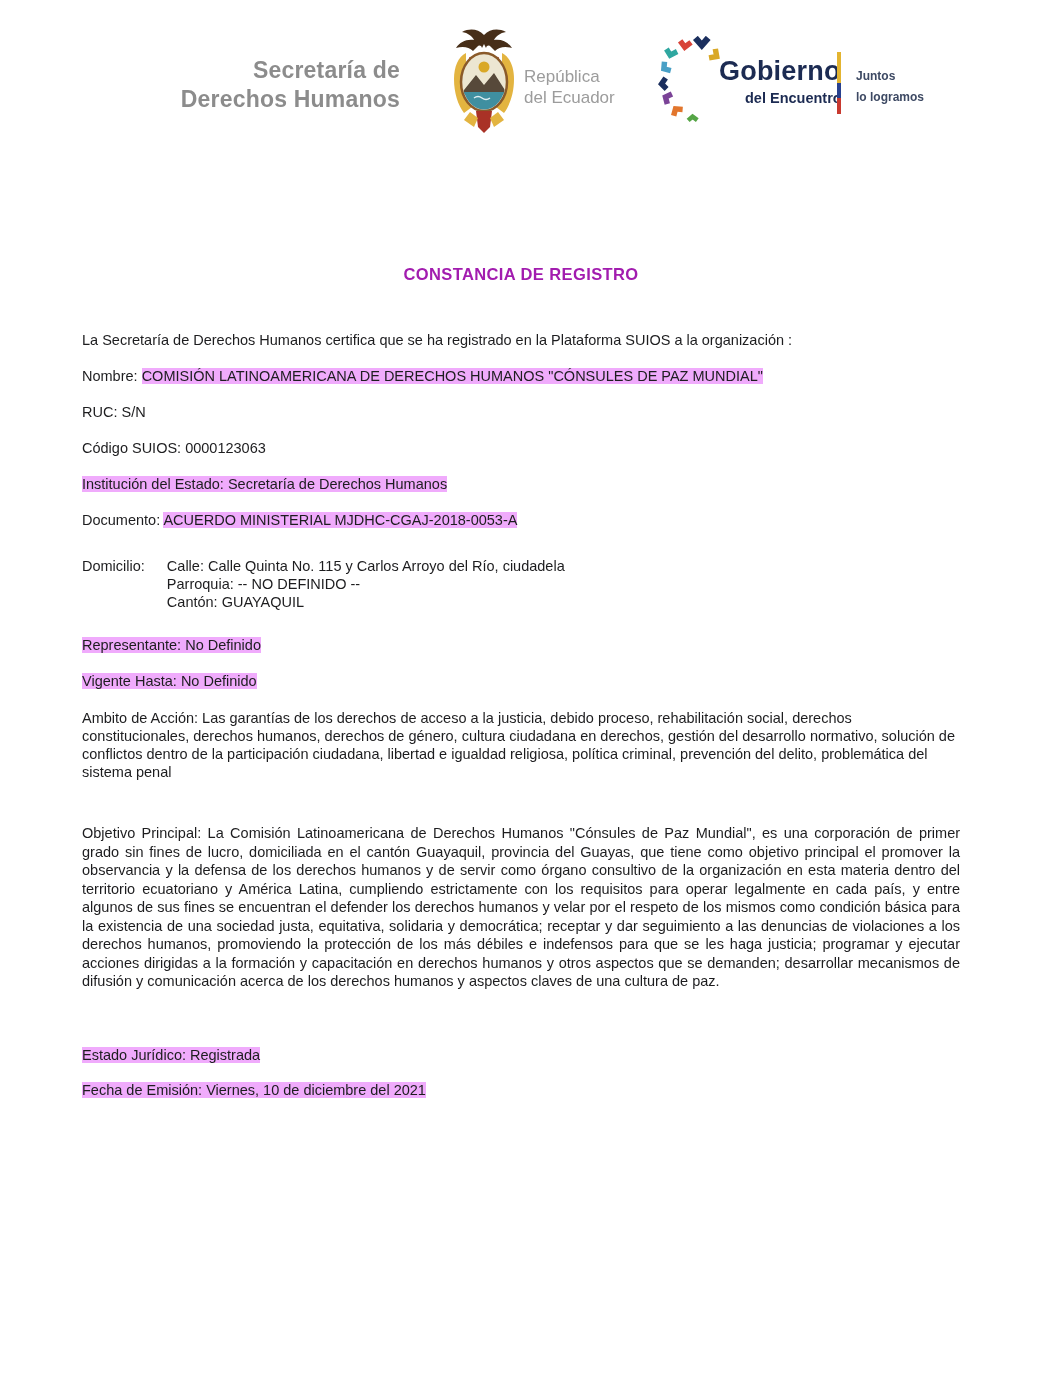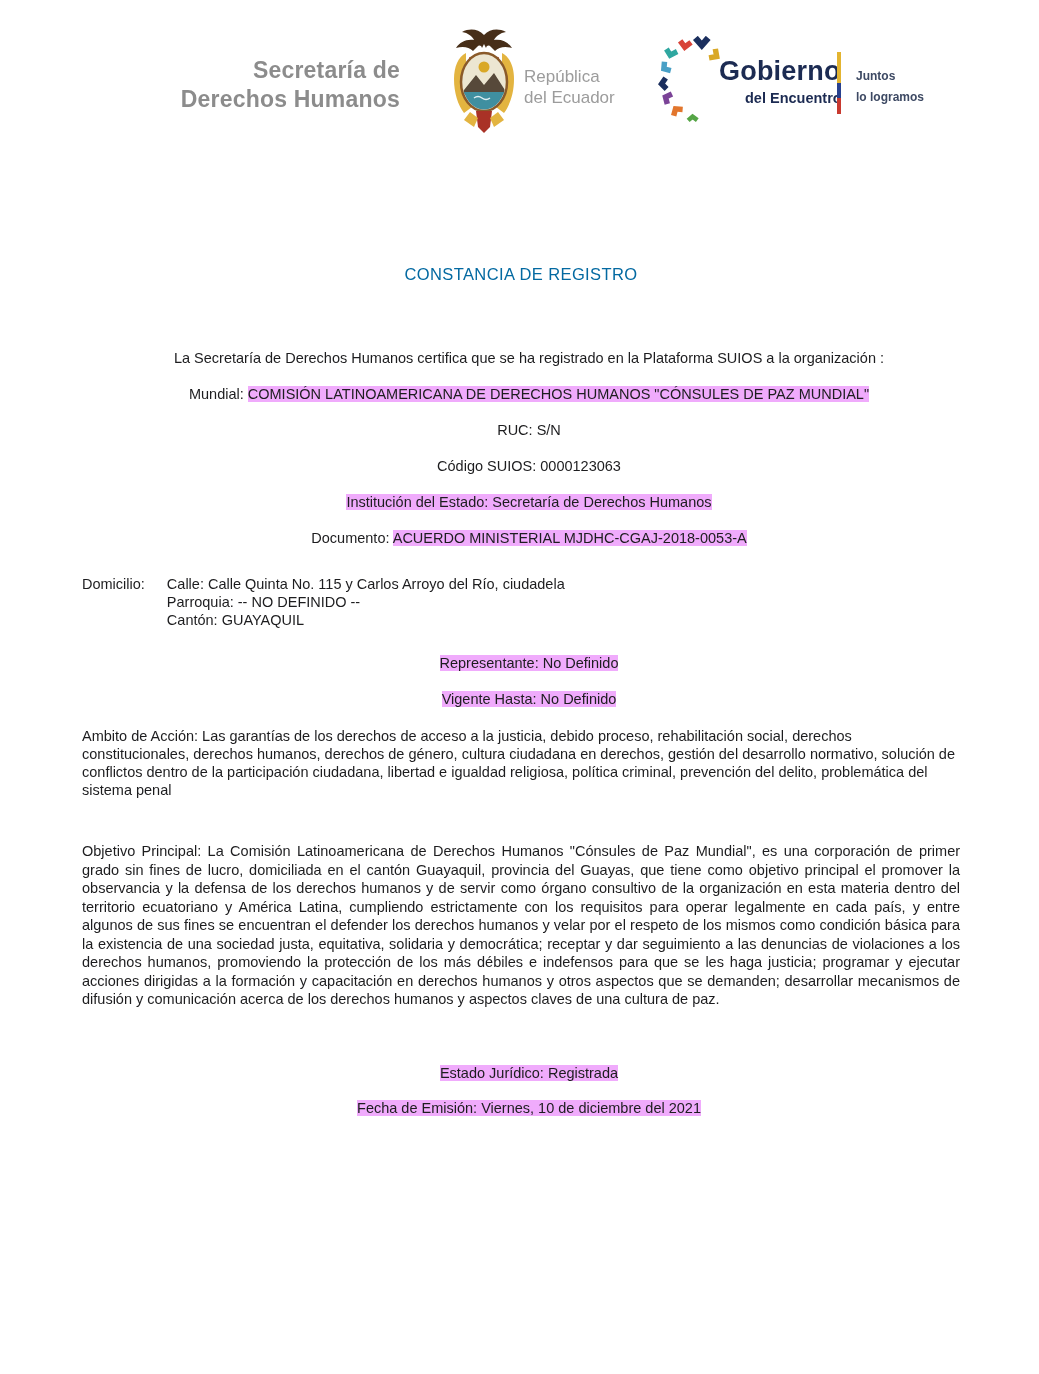--- a/index.html
+++ b/index.html
@@ -26,24 +26,24 @@
     background:linear-gradient(to bottom, #e3b430 0%, #e3b430 50%, #28418f 50%, #28418f 74%, #c8392f 74%, #c8392f 100%);
   }
   .slogan {
     position:absolute; left:856px; top:66px;
     font-size:12px; font-weight:bold; color:#3d4963; line-height:21px;
   }
 
   
   .content { position:absolute; left:82px; top:265px; width:878px; font-size:14.5px; }
   .doc-title {
-    font-size:16.5px; font-weight:normal; text-align:center; color:#0369a1;
-    letter-spacing:0.4px; margin:0 0 66px 0;
+    font-size:16.5px; font-weight:bold; text-align:center; color:#a21caf;
+    letter-spacing:0.4px; margin:0 0 48px 0;
   }
-  .field { margin:0 0 19px 16px; line-height:17px;text-align:center; }
+  .field { margin:0 0 19px 0; line-height:17px; }
   .hl { background:#f0abfc; }
   .documento { margin-bottom:28px; }
   .domicilio { display:flex; margin:0 0 26px 0; line-height:18px; }
   .dom-label { flex:0 0 auto; margin-right:22px; }
   .dom-values > div { line-height:18px; }
   .para { line-height:18px; }
   .ambito { margin:6px 0 43px 0; }
   .objetivo { text-align:justify; line-height:18.5px; margin:0 0 56px 0; }
   .estado { margin-bottom:18px; }
   .fecha { margin-bottom:0; }
@@ -109,21 +109,21 @@
     <div>Juntos</div>
     <div>lo logramos</div>
   </div>
 
   <div class="content">
 
     <h1 class="doc-title">CONSTANCIA DE REGISTRO</h1>
 
     <p class="field">La Secretaría de Derechos Humanos certifica que se ha registrado en la Plataforma SUIOS a la organización :</p>
 
-    <p class="field"><span>Mundial:</span> <span class="hl">COMISIÓN LATINOAMERICANA DE DERECHOS HUMANOS "CÓNSULES DE PAZ MUNDIAL"</span></p>
+    <p class="field"><span>Nombre:</span> <span class="hl">COMISIÓN LATINOAMERICANA DE DERECHOS HUMANOS "CÓNSULES DE PAZ MUNDIAL"</span></p>
 
     <p class="field"><span>RUC:</span> <span>S/N</span></p>
 
     <p class="field"><span>Código SUIOS:</span> <span>0000123063</span></p>
 
     <p class="field"><span class="hl"><span>Institución del Estado:</span> <span>Secretaría de Derechos Humanos</span></span></p>
 
     <p class="field documento"><span>Documento:</span> <span class="hl">ACUERDO MINISTERIAL MJDHC-CGAJ-2018-0053-A</span></p>
 
     <div class="domicilio">

